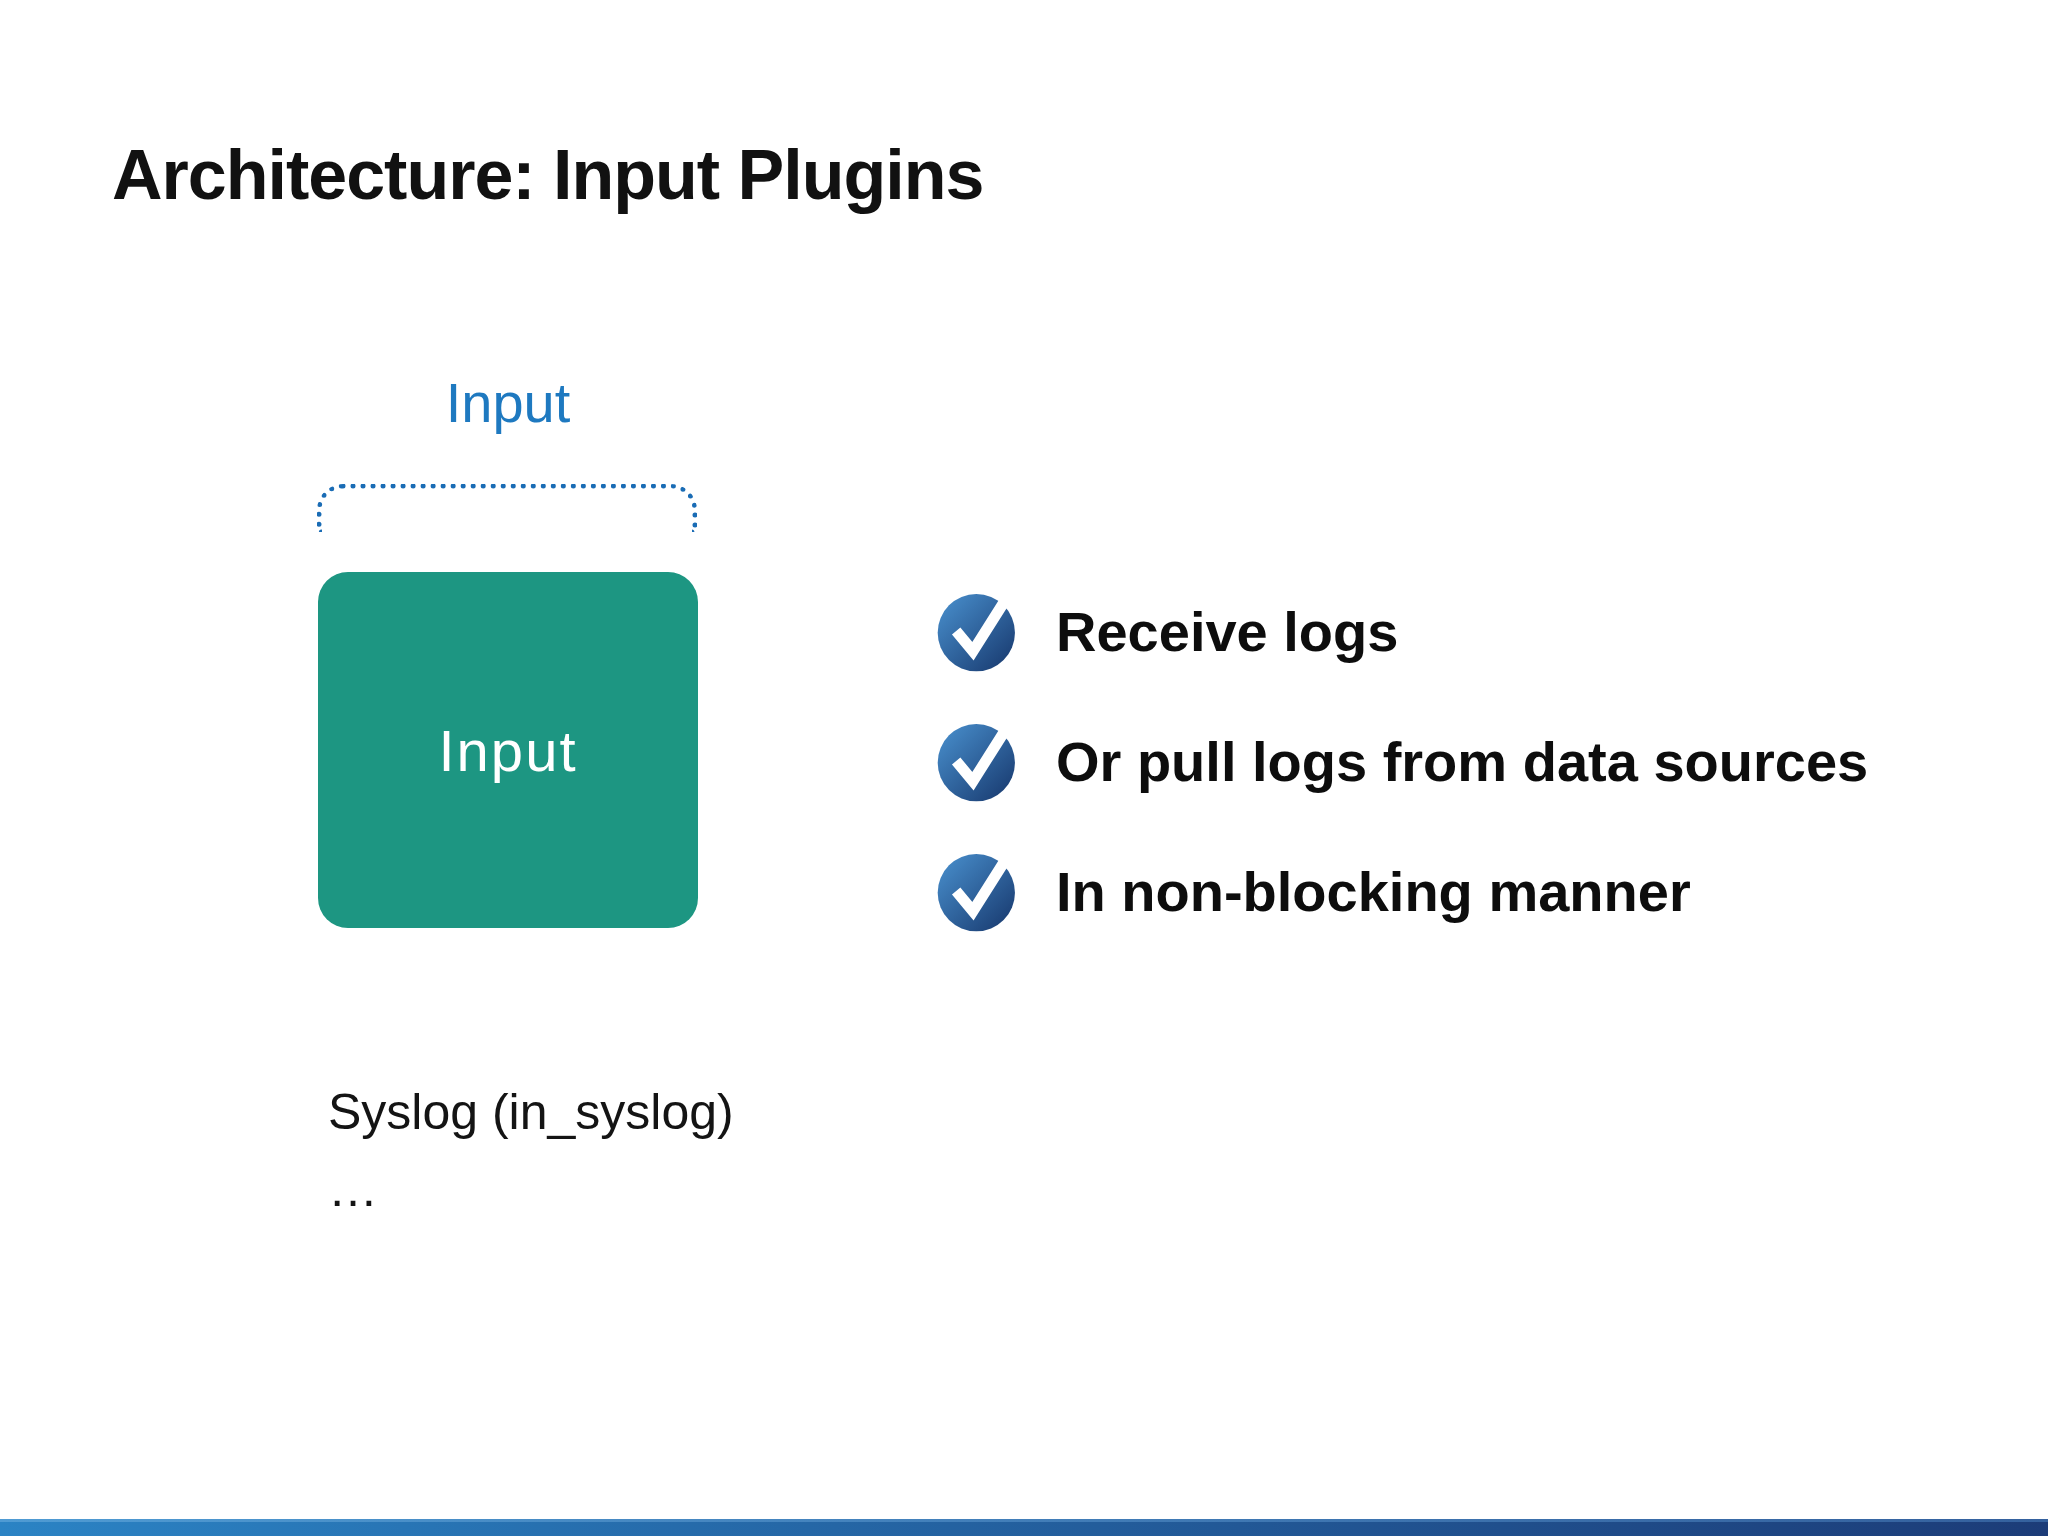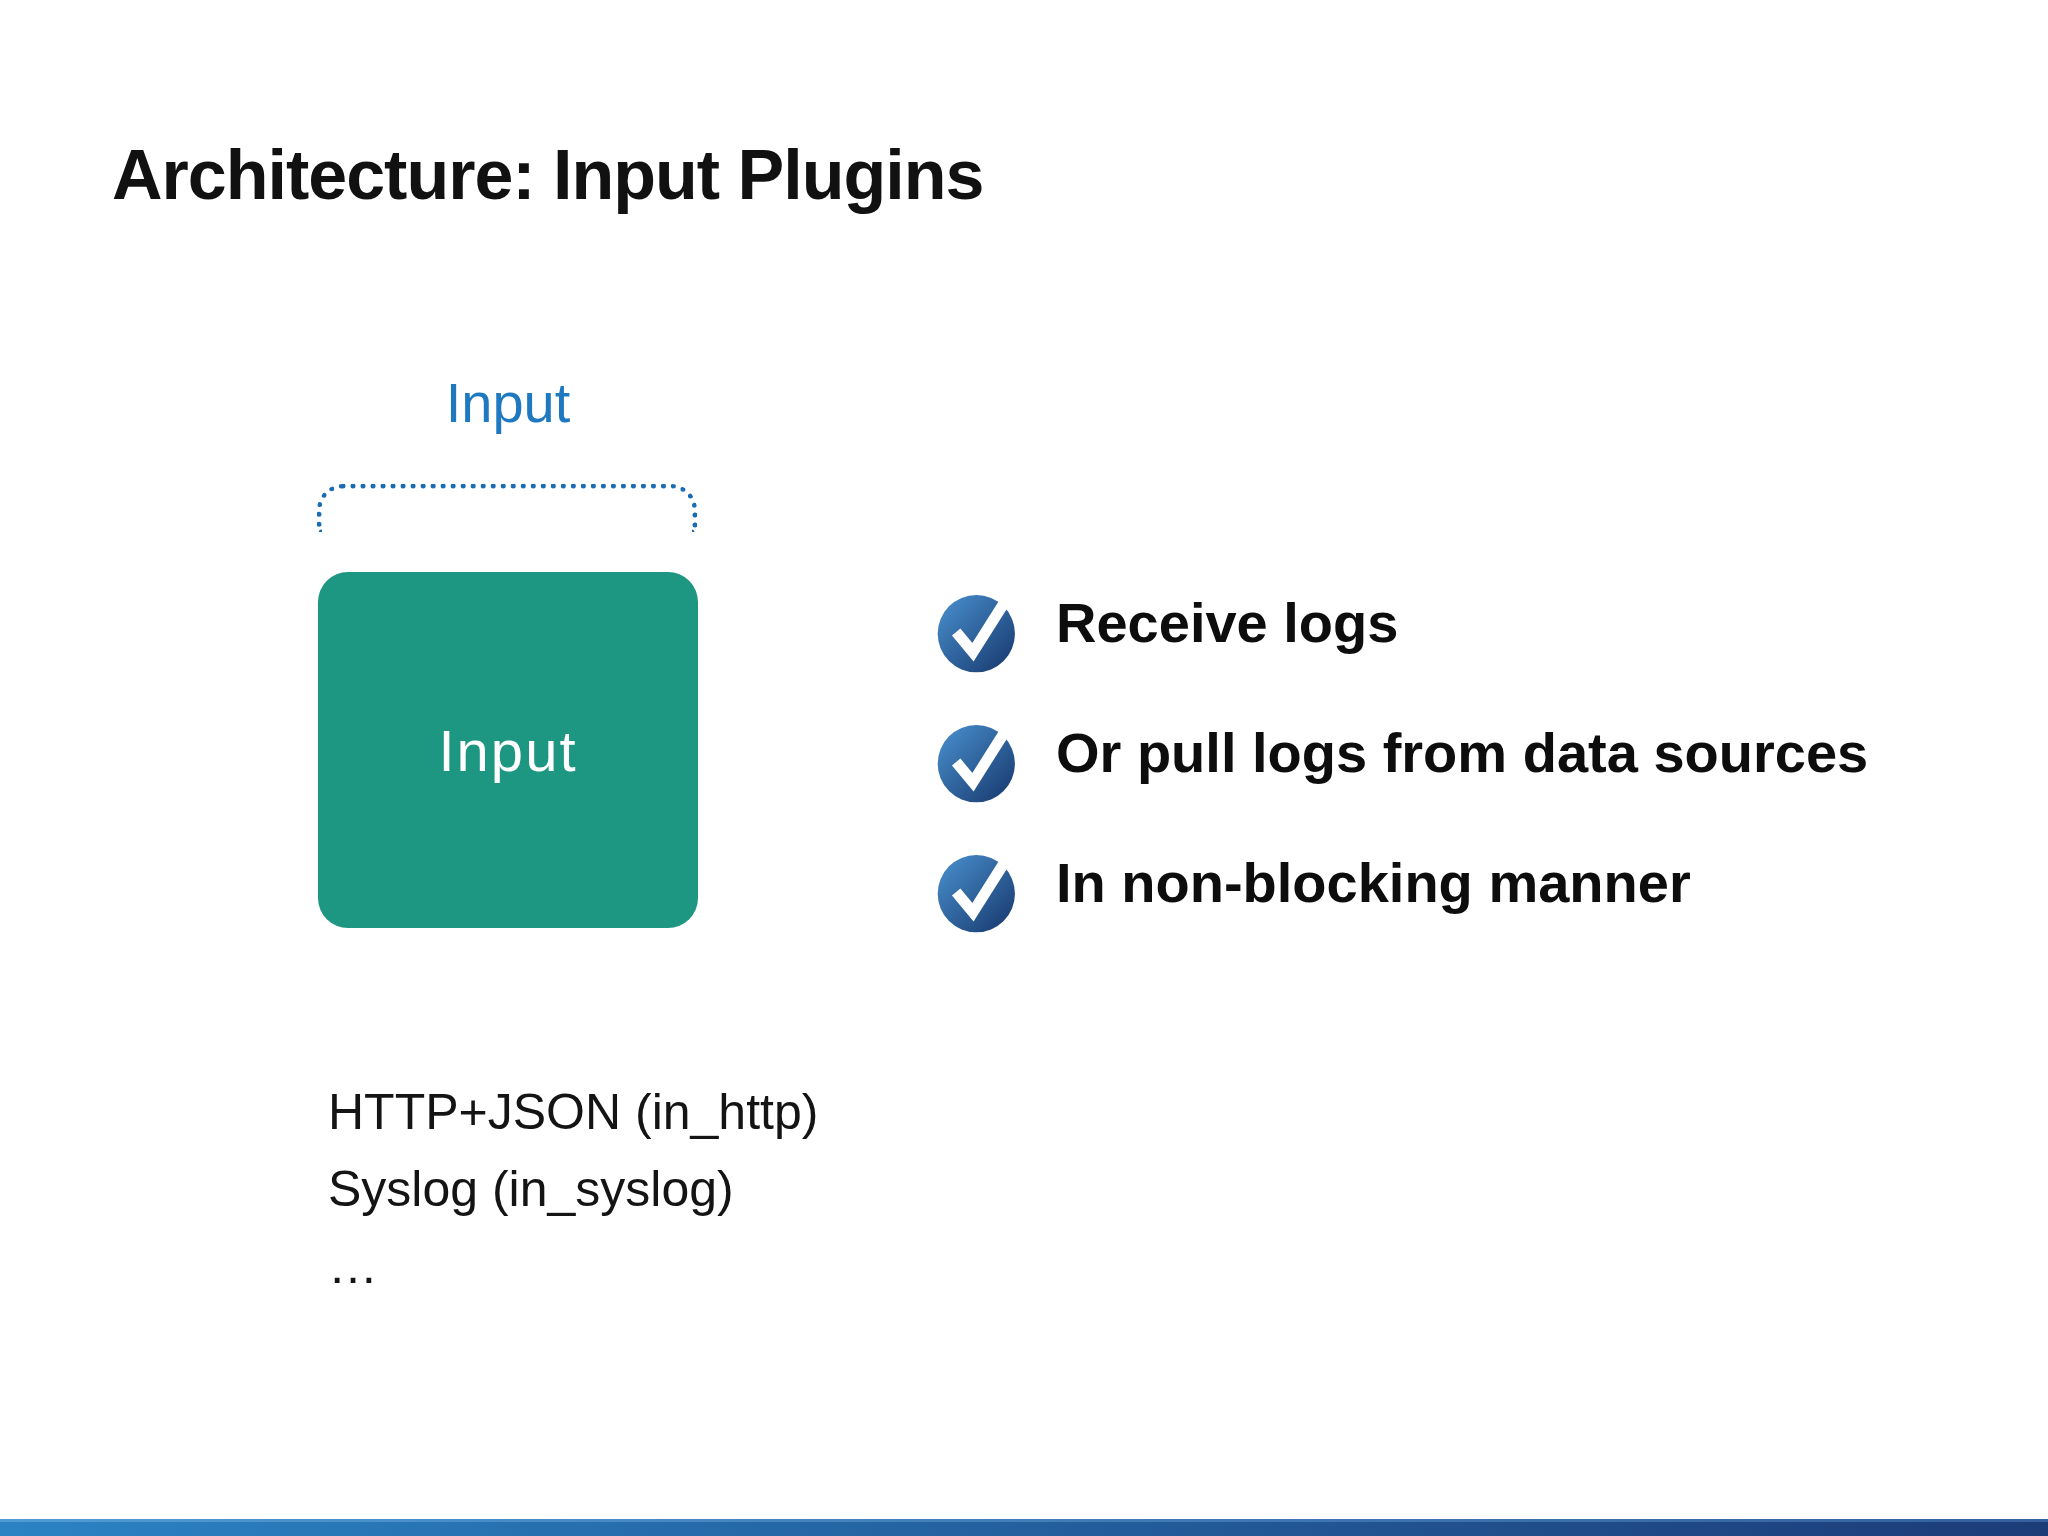--- a/index.html
+++ b/index.html
@@ -66,21 +66,21 @@
     font-weight:300;
     color:#ffffff;
     letter-spacing:2px;
   }
   .bullet-list{
     position:absolute;
     left:936px;top:590px;
   }
   .bullet-item{
     display:flex;
-    align-items:flex-start;
+    align-items:center;
     height:82px;
     margin-bottom:48px;
   }
   .check-icon{
     width:84px;height:84px;
     flex:0 0 84px;
     margin-right:36px;
   }
   .stop-a{stop-color:var(--check-gradient-start,#4a92d0);}
   .stop-b{stop-color:var(--check-gradient-end,#16366b);}
@@ -168,18 +168,17 @@
       </defs>
       <circle cx="48" cy="52" r="46" fill="url(#ckg3)"></circle>
       <path d="M24 50 L44 74 L82 14" fill="none" stroke="#ffffff" stroke-width="13" stroke-linecap="butt" stroke-linejoin="miter"></path>
     </svg>
     <span class="bullet-label">In non-blocking manner</span>
   </div>
 
 </div>
 
 <div class="plugin-examples">
-  <div class="plugin-example-item">HTTP+JSON (in_http)</div>
   <div class="plugin-example-item">Syslog (in_syslog)</div>
   <div class="plugin-example-item">…</div>
 </div>
 
 <div class="footer-bar"></div>
 
 </body></html>

